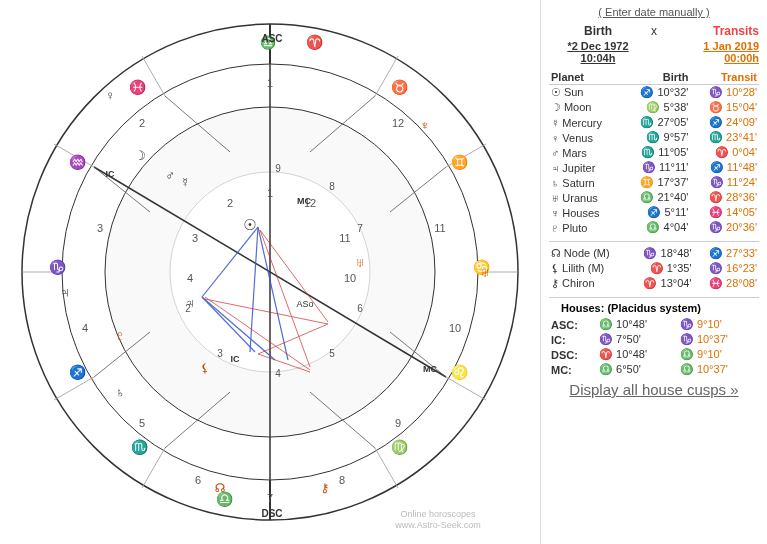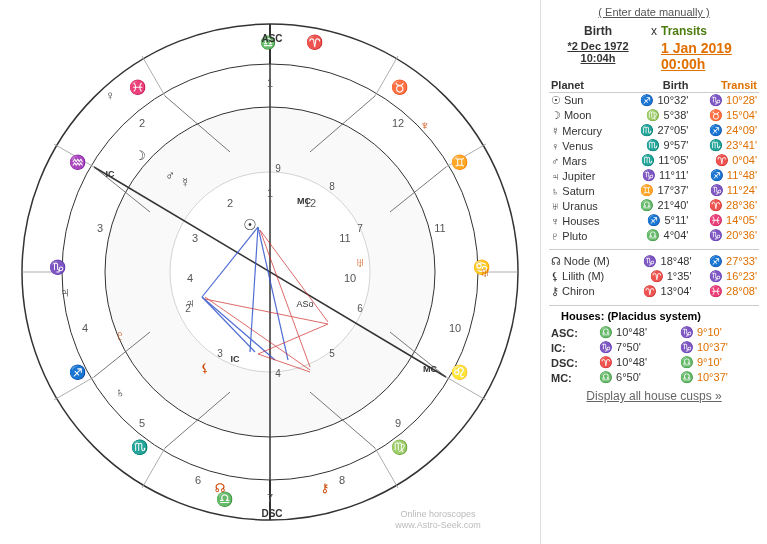--- a/index.html
+++ b/index.html
@@ -60,22 +60,22 @@
       color: #333;
       text-align: center;
       flex: 1;
     }
     .header-row .x-col {
       color: #333;
       padding: 0 4px;
     }
     .header-row .transit-col {
       font-weight: bold;
-      color: #4d7c0f;
-      text-align: left;
+      color: #ef4444;
+      text-align: right;
       flex: 1;
     }
     .date-row {
       display: flex;
       justify-content: space-between;
       margin-bottom: 6px;
     }
     .date-row .birth-date {
       color: #333;
       font-weight: bold;
@@ -85,23 +85,23 @@
       flex: 1;
     }
     .date-row .x-spacer {
       width: 14px;
       text-align: center;
       font-size: 11px;
     }
     .date-row .transit-date {
       color: #e07000;
       font-weight: bold;
-      font-size: 14px;
+      font-size: 11px;
       text-decoration: underline;
-      text-align: left;
+      text-align: right;
       flex: 1;
     }
     .planet-table {
       width: 100%;
       border-collapse: collapse;
       font-size: 11px;
       margin-bottom: 6px;
     }
     .planet-table th {
       font-weight: bold;
@@ -136,21 +136,21 @@
       margin-bottom: 4px;
     }
     .houses-table td {
       padding: 1px 2px;
     }
     .houses-table td.h-label { color: #333; font-weight: bold; }
     .houses-table td.h-birth { color: #333; }
     .houses-table td.h-transit { color: #e07000; }
     .display-link {
       text-align: center;
-      font-size: 12px;
+      font-size: 15px;
       margin-top: 2px;
     }
     .display-link a { color: #666; text-decoration: underline; }
   </style>
 </head>
 <body>
 
 <div class="left-panel">
   <div class="chart-container">
     <svg class="chart-svg" viewBox="0 0 520 520">

